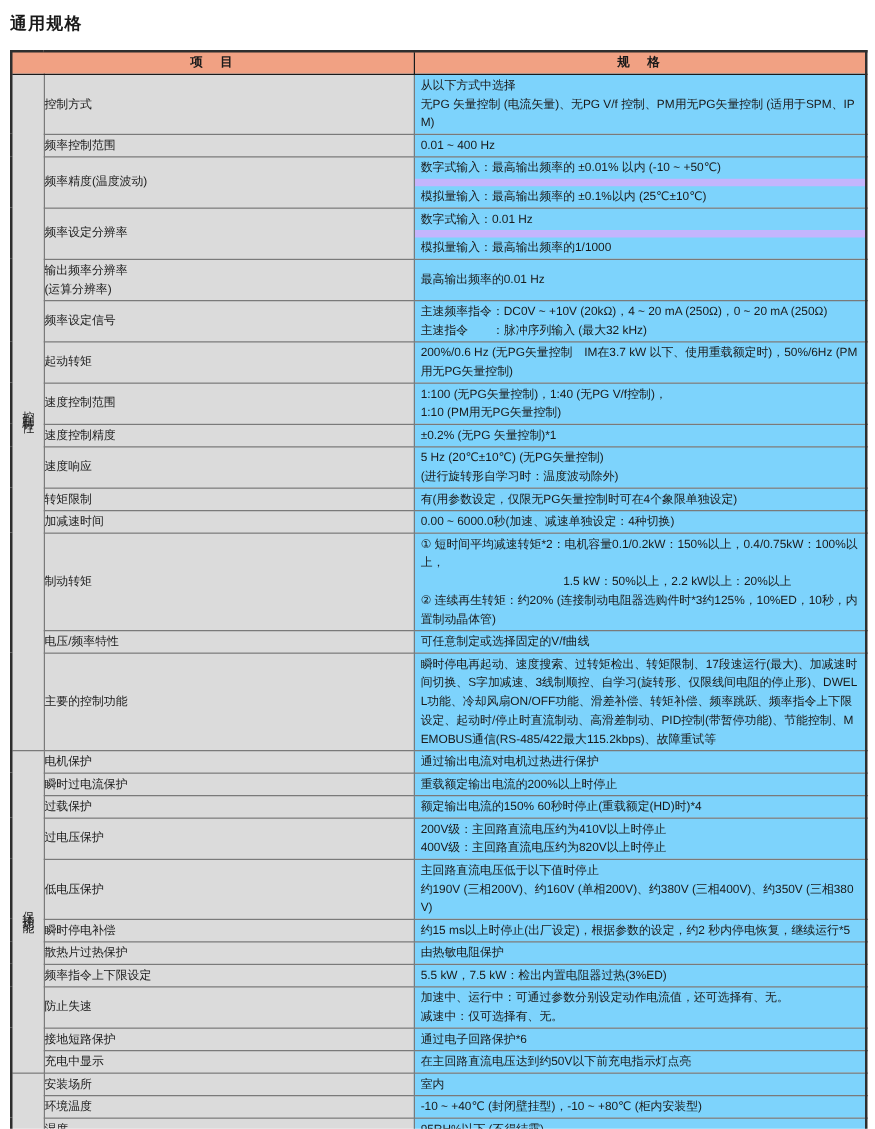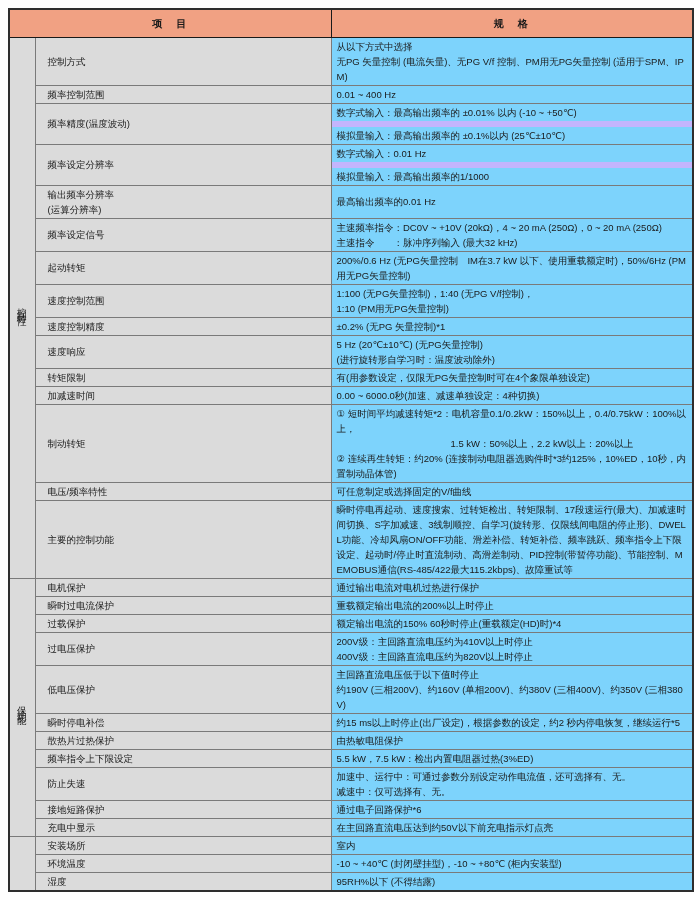--- a/index.html
+++ b/index.html
@@ -18,45 +18,46 @@
     width: 684px; border: 2px solid #2e2e2e;
     font-size: 9.5px; line-height: 15px;
   }
   col.c-group { width: 26px; }
   col.c-item  { width: 296px; }
   col.c-spec  { width: 362px; }
 
   th {
     background: var(--header-bg, #F1A183);
     border: 1px solid #1a1a1a;
-    font-size: 10px; font-weight: bold; height: 28px;
+    font-size: 10px; font-weight: bold; height: 18px;
     text-align: center; letter-spacing: 2px;
   }
   td { border: 1px solid #7a7a7a; vertical-align: middle; }
   thead th { border-bottom: 1.5px solid #1a1a1a; }
   tr.group-start td { border-top: 1.6px solid #3a3a3a; }
 
   td.group-cell { background: var(--label-bg, #DBDBDB); text-align: center; }
   .vtext {
     writing-mode: vertical-rl; text-orientation: upright;
     letter-spacing: 3px; font-size: 9.5px; display: inline-block;
   }
   td.label {
     background: var(--label-bg, #DBDBDB);
-    padding: 1px 4px 1px 12px; white-space: pre-wrap; margin-left: 24px;
+    padding: 1px 4px 1px 0; white-space: pre-wrap; margin-left: 24px;
   }
   td.spec { background: #7dd3fc; padding: 1px 5px; white-space: pre-wrap; word-break: break-all; }
   td.spec.has-subs { padding: 0; }
   .subspec { padding: 1px 5px; white-space: pre-wrap; }
   .subspec + .subspec { border-top: 6px solid #c4b5fd; }
 </style>
 </head>
 <body>
 
 <div class="page">
+  <h1 class="title">通用规格</h1>
 
   <table class="spec-table">
     <colgroup>
       <col class="c-group">
         <col class="c-item">
         <col class="c-spec">
     </colgroup>
     <thead>
       <tr>
         <th colspan="2">项　目</th>

